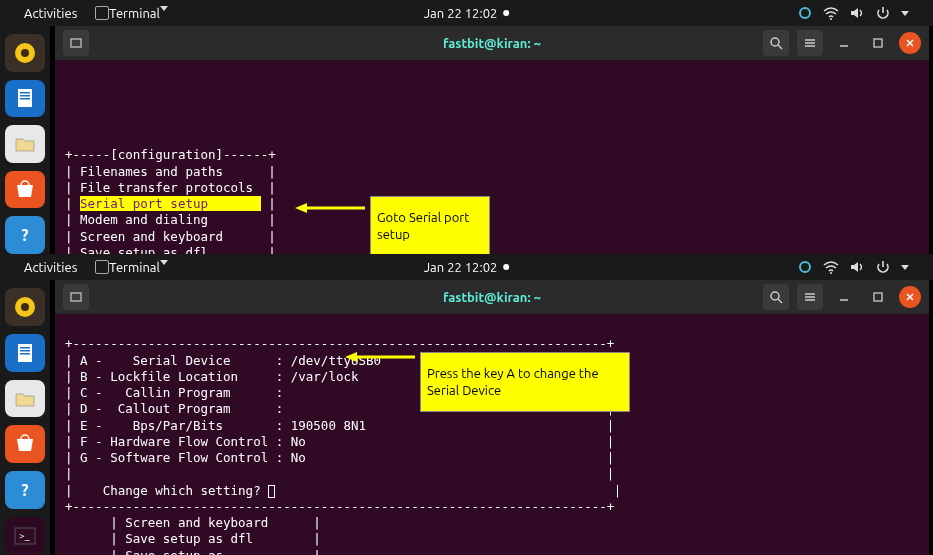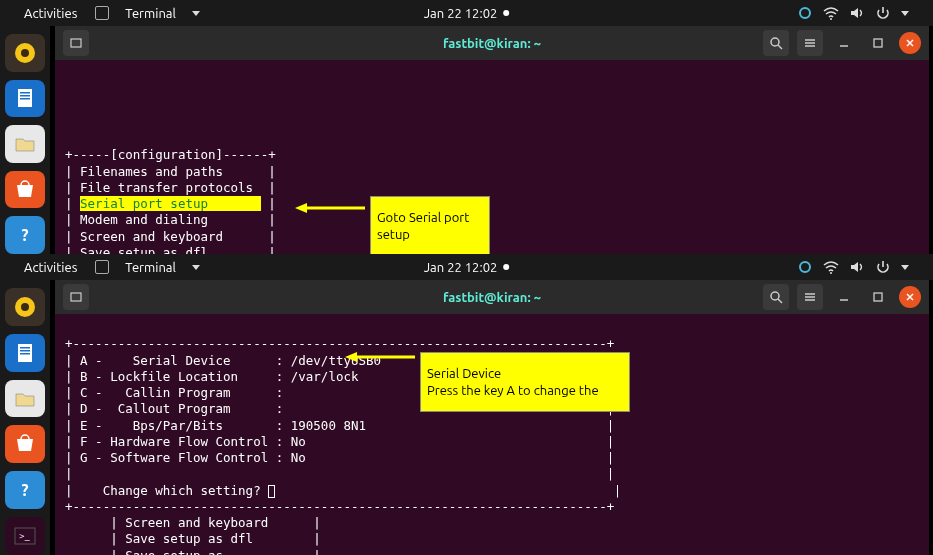--- a/index.html
+++ b/index.html
@@ -18,21 +18,21 @@
   background: #1a1a1a;
   display: flex;
   align-items: center;
   padding: 0 24px;
   position: relative;
 }
 .topbar-left { display: flex; align-items: center; gap: 12px; }
 .topbar-center { position: absolute; left: 50%; transform: translateX(-50%); display: flex; align-items: center; gap: 6px; }
 .topbar-right { margin-left: auto; display: flex; align-items: center; gap: 10px; }
 .dot { width: 6px; height: 6px; background: #fff; border-radius: 50%; }
-.app-indicator { display: flex; align-items: center; gap: 16px; padding: 2px 6px; }
+.app-indicator { display: flex; align-items: flex-start; gap: 0; padding: 2px 6px; }
 .app-indicator .icon-sq { width: 14px; height: 14px; border: 1px solid #aaa; border-radius: 2px; }
 .tri-down { display:inline-block; width:0; height:0; border-left:4px solid transparent; border-right:4px solid transparent; border-top:5px solid #ddd; vertical-align:middle; }
 
 .launcher {
   position: absolute;
   left: 0;
   width: 50px;
   background: rgba(30,30,30,0.85);
   display: flex;
   flex-direction: column;
@@ -76,21 +76,21 @@
   line-height: 1.3;
   color: #fff;
   white-space: pre;
   padding: 6px 10px;
   background: #300a24;
   height: calc(100% - 34px);
   overflow: hidden;
 }
 .highlight-bg {
   background: #ffff00;
-  color: #15803d;
+  color: #701a75;
 }
 .callout {
   position: absolute;
   background: #ffff00;
   color: #000;
   padding: 12px 6px;
   font-size: 13px;
   line-height: 1.3;
   border: 1px solid #888;
 }
@@ -358,15 +358,15 @@
 <span>      | Save setup as..          |</span>
 
 </div>
 </div>
 
 <svg class="arrow-svg" style="left:345px; top:349px;" width="70" height="16">
   <line x1="70" y1="8" x2="10" y2="8" stroke="#ffff00" stroke-width="3"></line>
   <polygon points="0,8 12,3 12,13" fill="#ffff00"></polygon>
 </svg>
 <div class="callout" style="left:420px; top:352px; width:210px;">
+  <div>Press the key A to change the</div>
   <div>Serial Device</div>
-  <div>Press the key A to change the</div>
 </div>
 
 </body></html>

